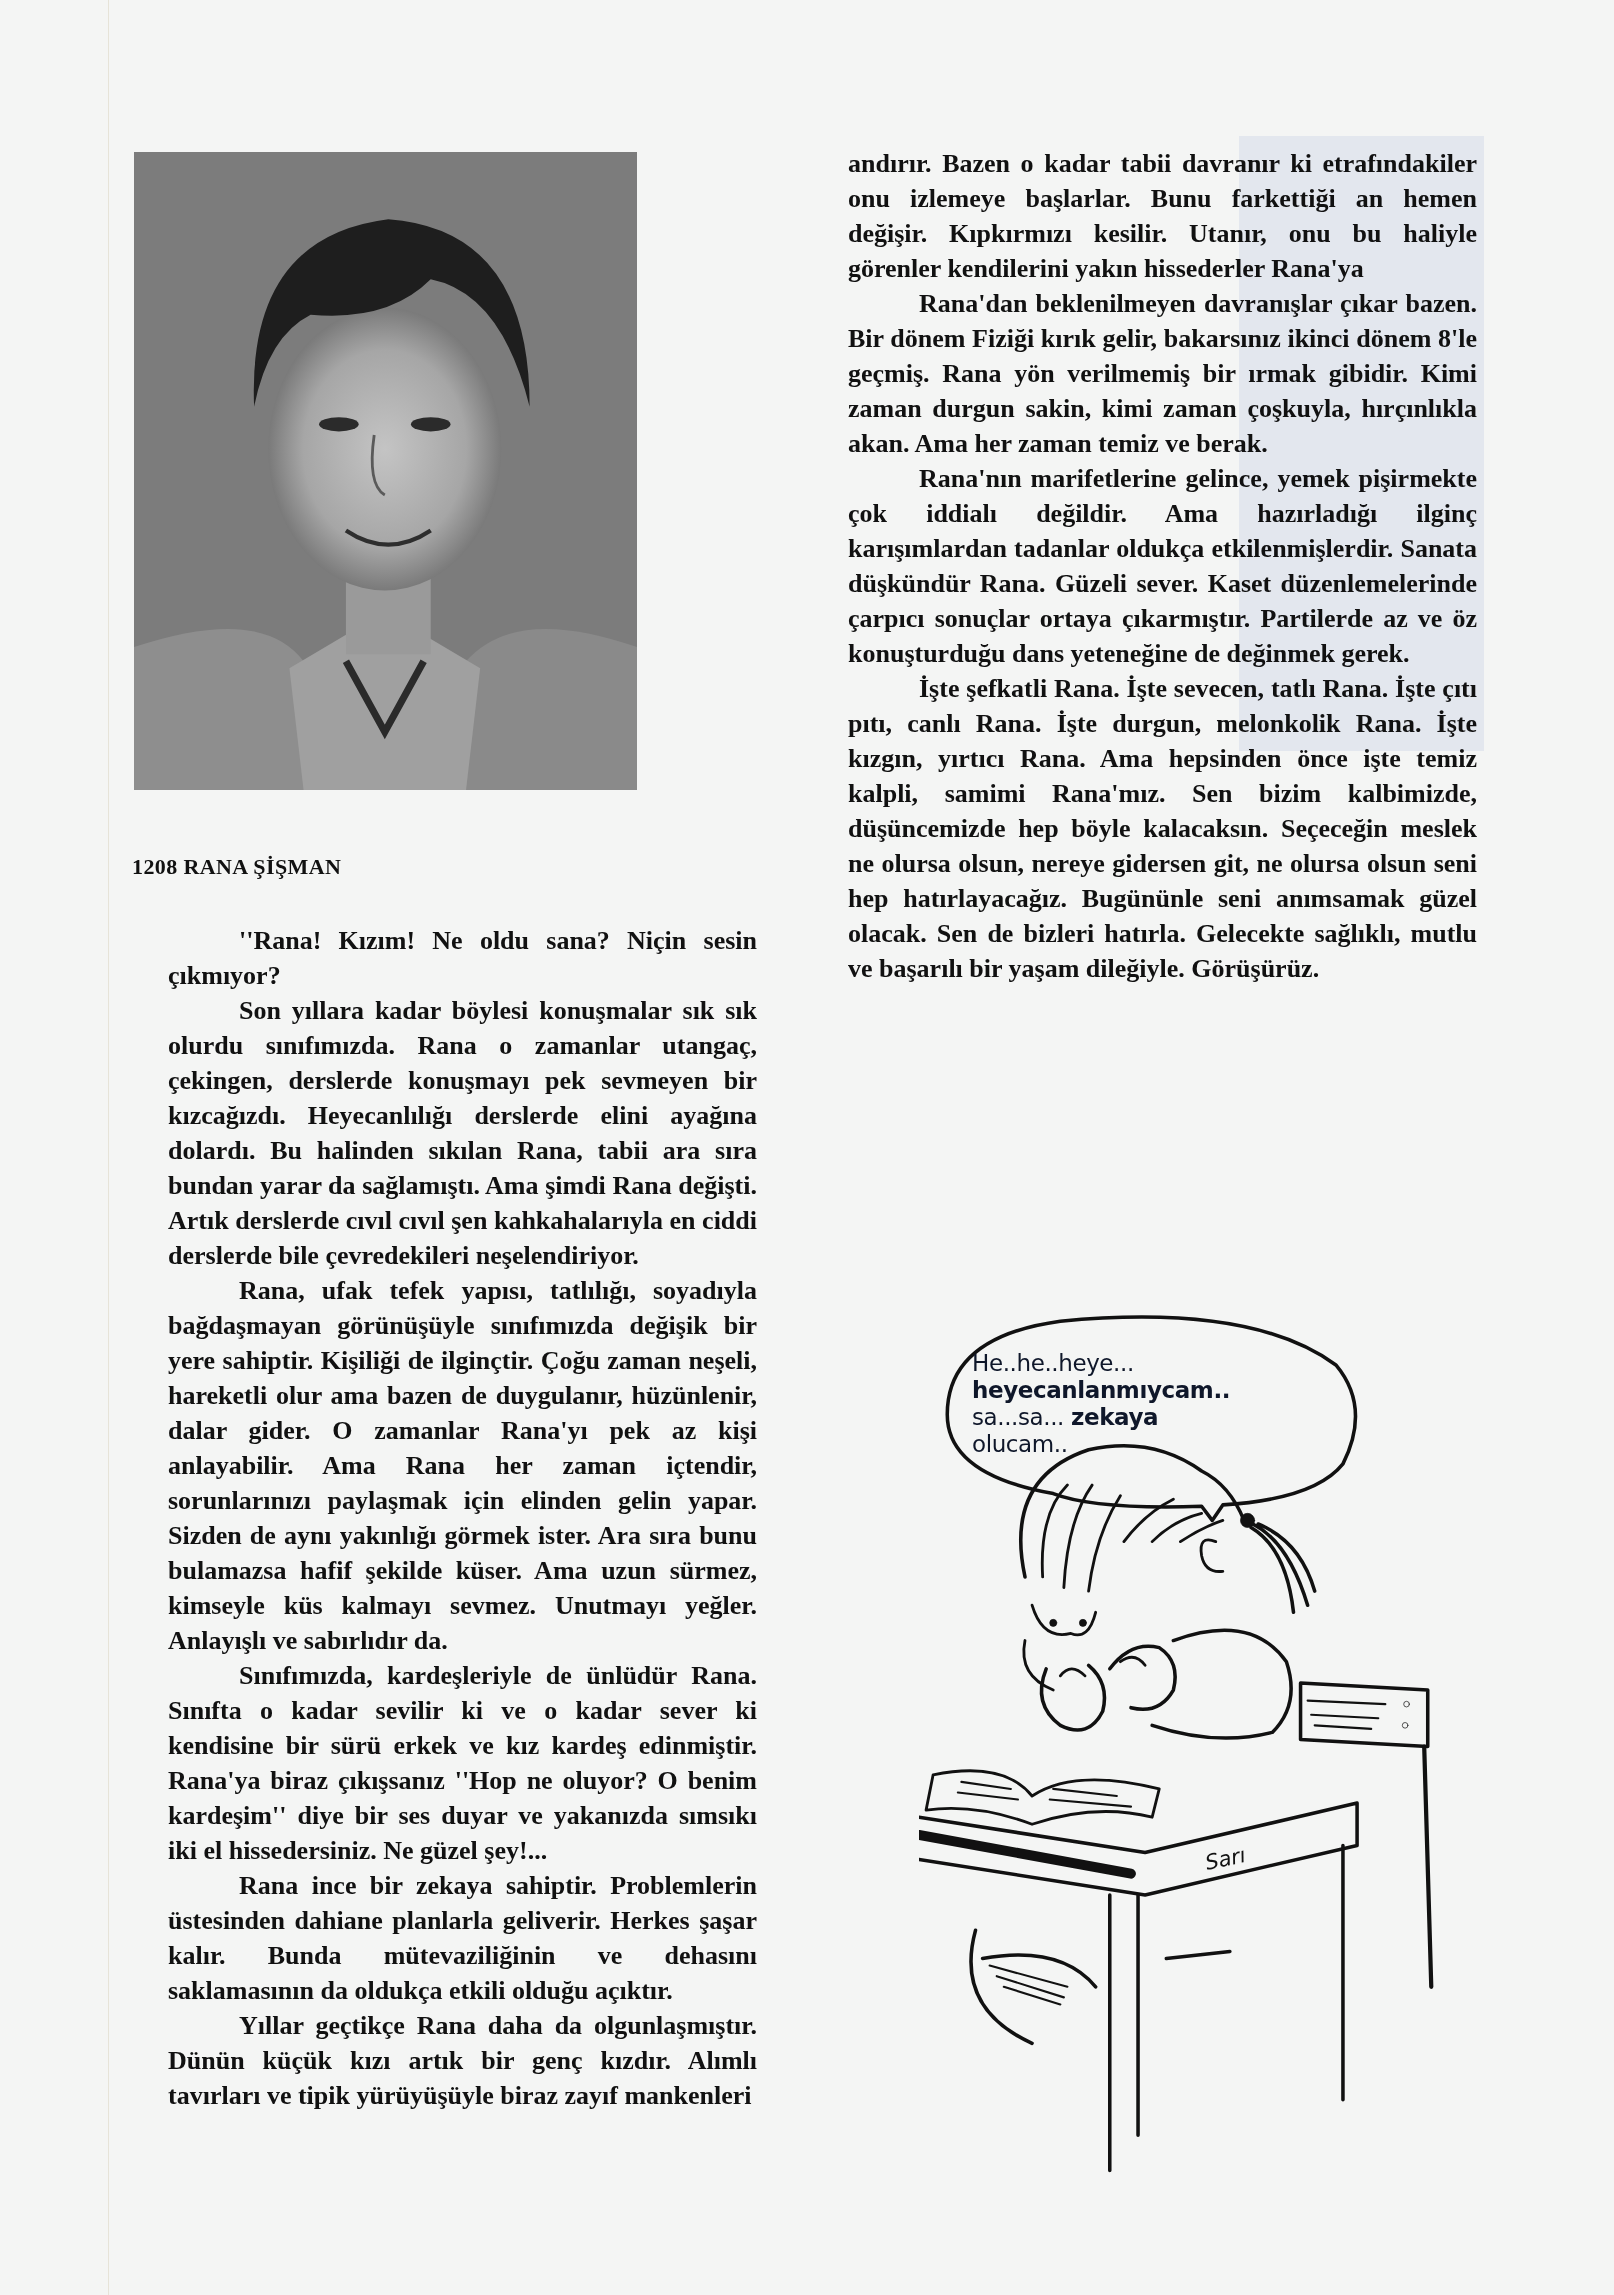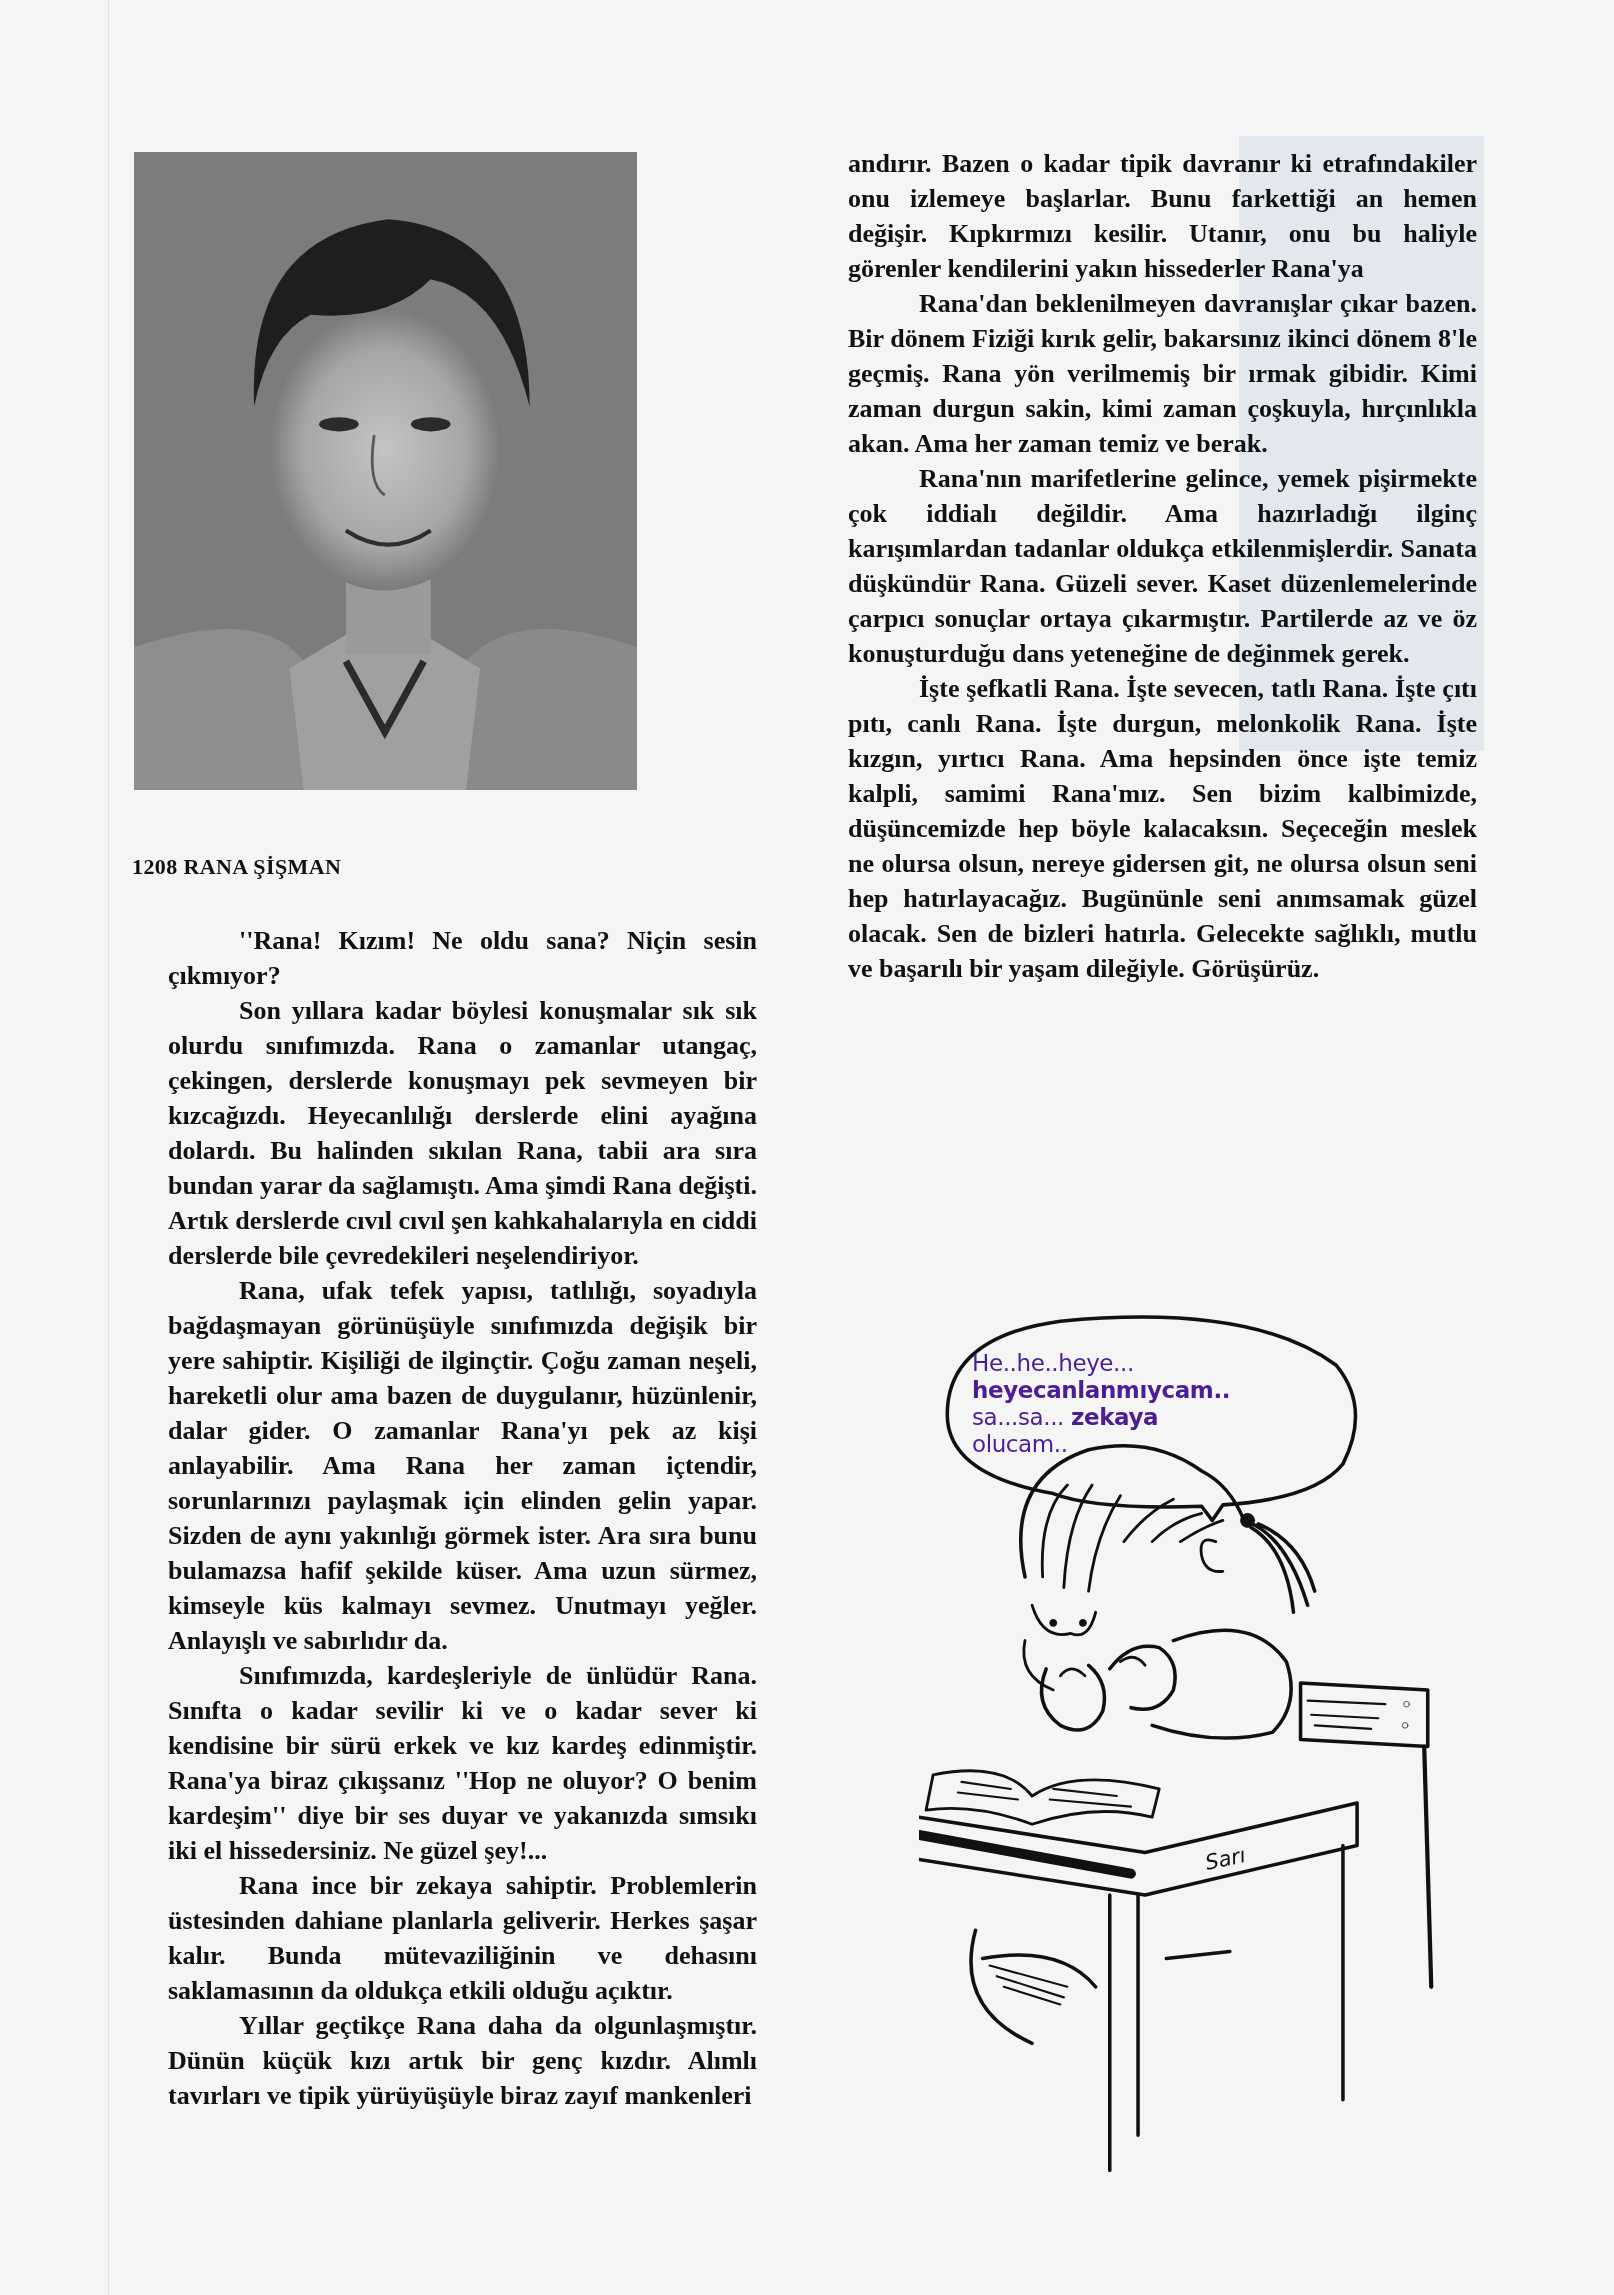--- a/index.html
+++ b/index.html
@@ -21,21 +21,21 @@
   .photo svg { width: 100%; height: 100%; display: block; }
   .col { position: absolute; font-weight: bold; font-size: 26px; line-height: 35px; text-align: justify; }
   .col-left { left: 168px; top: 923px; width: 589px; }
   .col-right { left: 848px; top: 146px; width: 629px; }
   .name-heading { position: absolute; left: 132px; top: 854px; font-size: 22px; font-weight: bold; letter-spacing: 0.4px; }
   .para { margin: 0; text-indent: 71px; }
   .para.noindent { text-indent: 0; }
   .cartoon { position: absolute; left: 919px; top: 1308px; width: 537px; height: 870px; }
   .cartoon svg { width: 100%; height: 100%; display: block; }
   .bubble-text {
-    position: absolute; font-family: "DejaVu Sans", sans-serif; color: #4c1d95;
+    position: absolute; font-family: "DejaVu Sans", sans-serif; color: #0f172a;
     font-size: 23px; line-height: 27px; letter-spacing: -0.4px;
   }
   .bubble-text .strong { font-weight: bold; }
   .signature { position: absolute; left: 1205px; top: 1847px; font-family: "DejaVu Sans", sans-serif; font-style: italic; font-size: 21px; transform: rotate(-12deg); color: #111; }
 </style>
 </head>
 <body>
 
 <div class="page-edge"></div>
 <div class="shade-block"></div>
@@ -69,21 +69,21 @@
 <div class="col col-left">
   <p class="para">''Rana! Kızım! Ne oldu sana? Niçin sesin çıkmıyor?</p>
   <p class="para">Son yıllara kadar böylesi konuşmalar sık sık olurdu sınıfımızda. Rana o zamanlar utangaç, çekingen, derslerde konuşmayı pek sevmeyen bir kızcağızdı. Heyecanlılığı derslerde elini ayağına dolardı. Bu halinden sıkılan Rana, tabii ara sıra bundan yarar da sağlamıştı. Ama şimdi Rana değişti. Artık derslerde cıvıl cıvıl şen kahkahalarıyla en ciddi derslerde bile çevredekileri neşelendiriyor.</p>
   <p class="para">Rana, ufak tefek yapısı, tatlılığı, soyadıyla bağdaşmayan görünüşüyle sınıfımızda değişik bir yere sahiptir. Kişiliği de ilginçtir. Çoğu zaman neşeli, hareketli olur ama bazen de duygulanır, hüzünlenir, dalar gider. O zamanlar Rana'yı pek az kişi anlayabilir. Ama Rana her zaman içtendir, sorunlarınızı paylaşmak için elinden gelin yapar. Sizden de aynı yakınlığı görmek ister. Ara sıra bunu bulamazsa hafif şekilde küser. Ama uzun sürmez, kimseyle küs kalmayı sevmez. Unutmayı yeğler. Anlayışlı ve sabırlıdır da.</p>
   <p class="para">Sınıfımızda, kardeşleriyle de ünlüdür Rana. Sınıfta o kadar sevilir ki ve o kadar sever ki kendisine bir sürü erkek ve kız kardeş edinmiştir. Rana'ya biraz çıkışsanız ''Hop ne oluyor? O benim kardeşim'' diye bir ses duyar ve yakanızda sımsıkı iki el hissedersiniz. Ne güzel şey!...</p>
   <p class="para">Rana ince bir zekaya sahiptir. Problemlerin üstesinden dahiane planlarla geliverir. Herkes şaşar kalır. Bunda mütevaziliğinin ve dehasını saklamasının da oldukça etkili olduğu açıktır.</p>
   <p class="para">Yıllar geçtikçe Rana daha da olgunlaşmıştır. Dünün küçük kızı artık bir genç kızdır. Alımlı tavırları ve tipik yürüyüşüyle biraz zayıf mankenleri</p>
 </div>
 
 <div class="col col-right">
-  <p class="para noindent">andırır. Bazen o kadar tipik davranır ki etrafındakiler onu izlemeye başlarlar. Bunu farkettiği an hemen değişir. Kıpkırmızı kesilir. Utanır, onu bu haliyle görenler kendilerini yakın hissederler Rana'ya</p>
+  <p class="para noindent">andırır. Bazen o kadar tabii davranır ki etrafındakiler onu izlemeye başlarlar. Bunu farkettiği an hemen değişir. Kıpkırmızı kesilir. Utanır, onu bu haliyle görenler kendilerini yakın hissederler Rana'ya</p>
   <p class="para">Rana'dan beklenilmeyen davranışlar çıkar bazen. Bir dönem Fiziği kırık gelir, bakarsınız ikinci dönem 8'le geçmiş. Rana yön verilmemiş bir ırmak gibidir. Kimi zaman durgun sakin, kimi zaman çoşkuyla, hırçınlıkla akan. Ama her zaman temiz ve berak.</p>
   <p class="para">Rana'nın marifetlerine gelince, yemek pişirmekte çok iddialı değildir. Ama hazırladığı ilginç karışımlardan tadanlar oldukça etkilenmişlerdir. Sanata düşkündür Rana. Güzeli sever. Kaset düzenlemelerinde çarpıcı sonuçlar ortaya çıkarmıştır. Partilerde az ve öz konuşturduğu dans yeteneğine de değinmek gerek.</p>
   <p class="para">İşte şefkatli Rana. İşte sevecen, tatlı Rana. İşte çıtı pıtı, canlı Rana. İşte durgun, melonkolik Rana. İşte kızgın, yırtıcı Rana. Ama hepsinden önce işte temiz kalpli, samimi Rana'mız. Sen bizim kalbimizde, düşüncemizde hep böyle kalacaksın. Seçeceğin meslek ne olursa olsun, nereye gidersen git, ne olursa olsun seni hep hatırlayacağız. Bugününle seni anımsamak güzel olacak. Sen de bizleri hatırla. Gelecekte sağlıklı, mutlu ve başarılı bir yaşam dileğiyle. Görüşürüz.</p>
 </div>
 
 <div class="cartoon">
   <svg viewBox="0 0 760 1230" fill="none" stroke="#111" stroke-linecap="round" stroke-linejoin="round">
 
     <path d="M200 18 Q470 -8 590 80 Q640 140 600 220 Q560 270 430 278 L415 300 L400 280 Q250 285 190 262 Q40 235 40 150 Q40 40 200 18 Z" stroke-width="5"></path>
 

